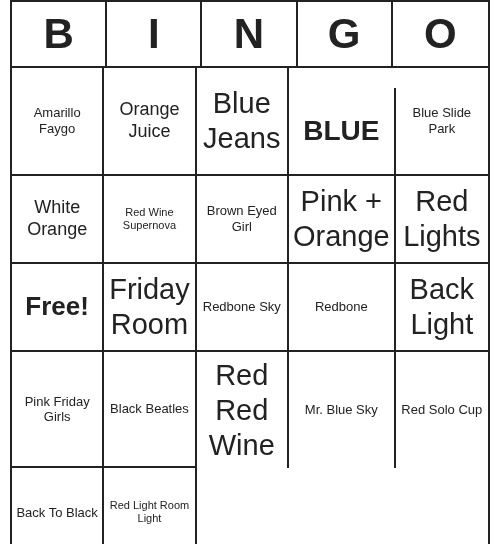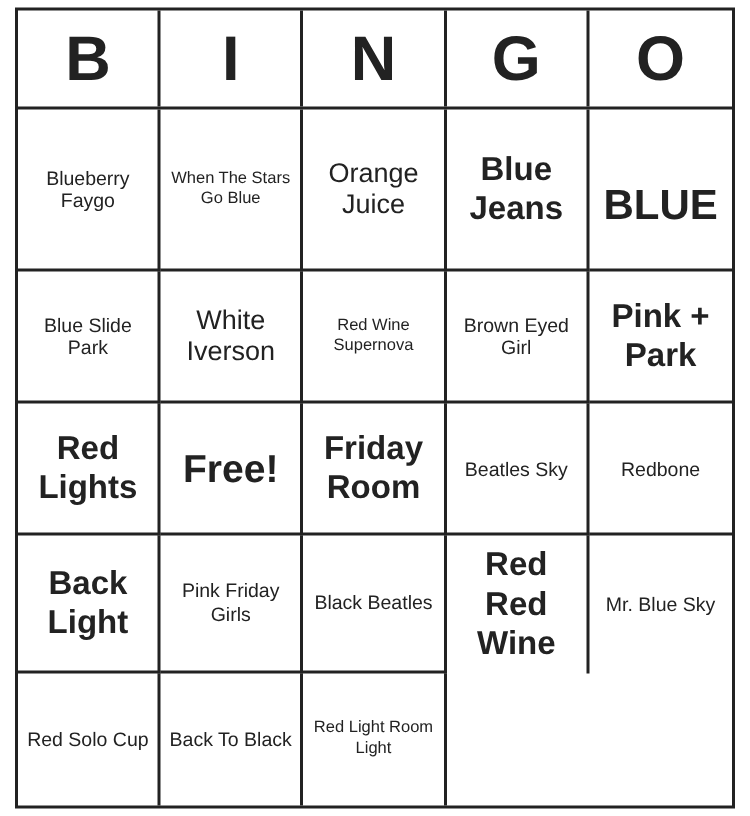--- a/index.html
+++ b/index.html
@@ -49,22 +49,22 @@
       color: #222;
       line-height: 1.2;
     }
     .bingo-cell:nth-child(5n) {
       border-right: none;
     }
     .bingo-grid .bingo-cell:nth-last-child(-n+5) {
       border-bottom: none;
     }
     .bingo-cell.large-text {
-      font-size: 22px;
-      font-weight: bold;
+      font-size: 29px;
+      font-weight: normal;
     }
     .bingo-cell.xl-text {
       font-size: 28px;
       font-weight: bold;
       margin-top: 20px;
     }
     .bingo-cell.free {
       font-size: 26px;
       font-weight: bold;
     }
@@ -81,34 +81,33 @@
 
 <div class="bingo-card">
   <div class="bingo-header">
   <div class="bingo-header-cell">B</div>
       <div class="bingo-header-cell">I</div>
       <div class="bingo-header-cell">N</div>
       <div class="bingo-header-cell">G</div>
       <div class="bingo-header-cell">O</div>
     </div>
   <div class="bingo-grid">
-  <div class="bingo-cell">Blueberry Faygo</div>
-      <div class="bingo-cell small-text">When The Stars Go Blue</div>
+  <div class="bingo-cell">Amarillo Faygo</div>
       <div class="bingo-cell bold-medium">Orange Juice</div>
       <div class="bingo-cell large-text">Blue Jeans</div>
       <div class="bingo-cell xl-text">BLUE</div>
       <div class="bingo-cell">Blue Slide Park</div>
-      <div class="bingo-cell bold-medium">White Iverson</div>
+      <div class="bingo-cell bold-medium">White Orange</div>
       <div class="bingo-cell small-text">Red Wine Supernova</div>
       <div class="bingo-cell">Brown Eyed Girl</div>
-      <div class="bingo-cell large-text">Pink + Park</div>
+      <div class="bingo-cell large-text">Pink + Orange</div>
       <div class="bingo-cell large-text">Red Lights</div>
       <div class="bingo-cell free">Free!</div>
       <div class="bingo-cell large-text">Friday Room</div>
-      <div class="bingo-cell">Beatles Sky</div>
+      <div class="bingo-cell">Redbone Sky</div>
       <div class="bingo-cell">Redbone</div>
       <div class="bingo-cell large-text">Back Light</div>
       <div class="bingo-cell">Pink Friday Girls</div>
       <div class="bingo-cell">Black Beatles</div>
       <div class="bingo-cell large-text">Red Red Wine</div>
       <div class="bingo-cell">Mr. Blue Sky</div>
       <div class="bingo-cell">Red Solo Cup</div>
       <div class="bingo-cell">Back To Black</div>
       <div class="bingo-cell small-text">Red Light Room Light</div>
     </div>

